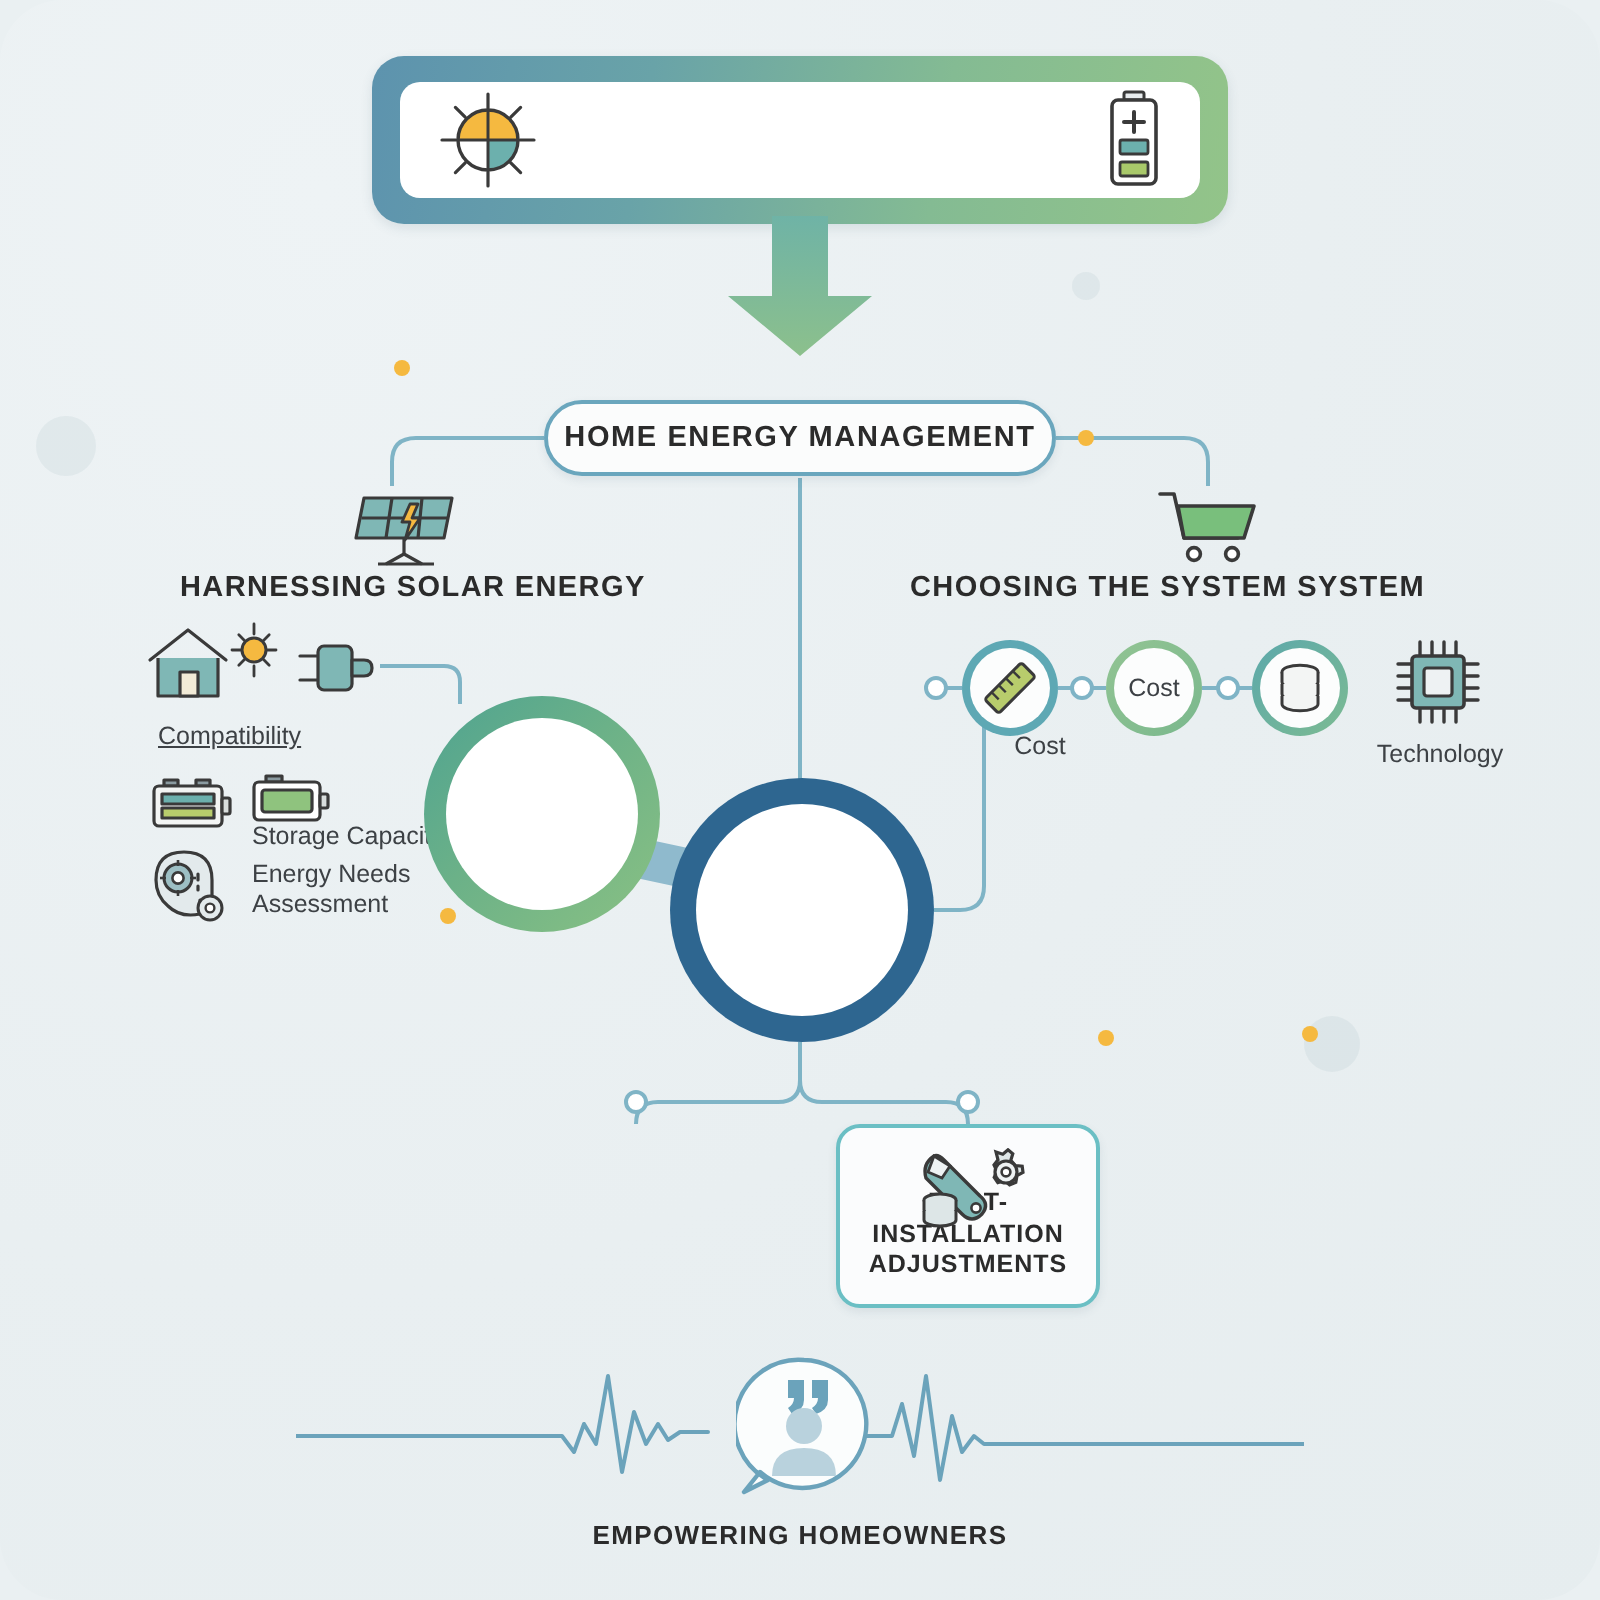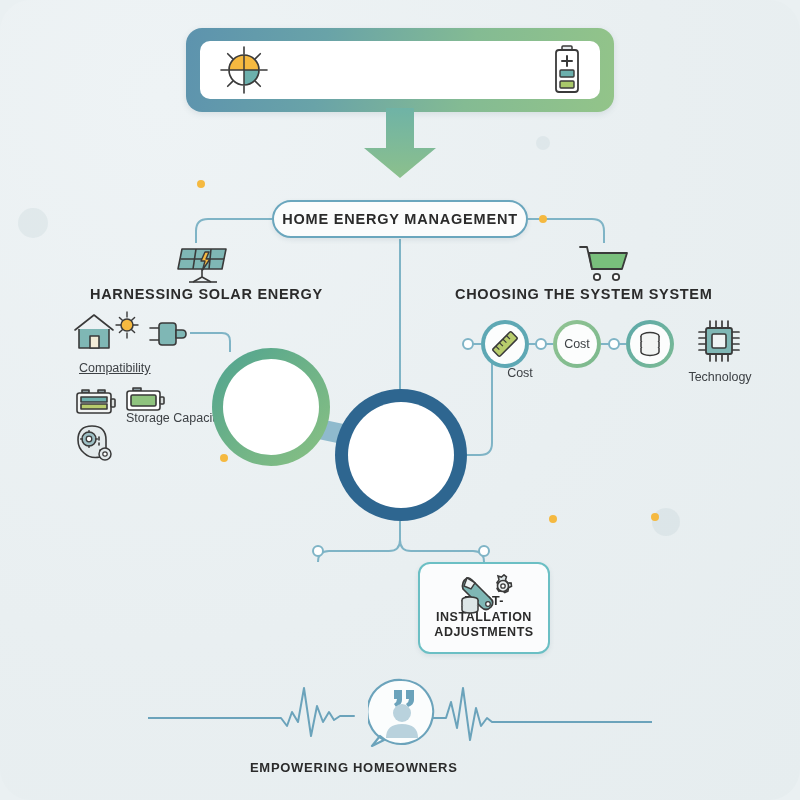--- a/index.html
+++ b/index.html
@@ -179,21 +179,21 @@
     text-align: center;
     line-height: 1.25;
     white-space: pre-line;
   }
 
   
   #footer-wave { left: 148px; top: 672px; width: 504px; height: 80px; }
   #footer-title {
     left: 250px; top: 760px; width: 300px;
     font-size: 13px; font-weight: bold; letter-spacing: 0.7px;
-    color: #2b2b2b; text-align: left;
+    color: #2b2b2b; text-align: center;
   }
 
   
   .dot { border-radius: 50%; background: #f5b940; }
   .ghost { border-radius: 50%; background: rgba(160,185,195,0.16); }
 </style>
 </head>
 <body>
 
 <div id="stage">
@@ -366,20 +366,22 @@
       <line x1="23" y1="19" x2="26" y2="19"></line>
     </g>
     <circle cx="33" cy="34" r="6" fill="#e3eaec" stroke="#3a3a3a" stroke-width="1.5"></circle>
     <circle cx="33" cy="34" r="2.2" fill="#ffffff" stroke="#3a3a3a" stroke-width="1.2"></circle>
     <g stroke="#3a3a3a" stroke-width="1.6" stroke-linecap="round">
       <line x1="27" y1="17" x2="27" y2="20"></line>
       <line x1="27" y1="23" x2="27" y2="25"></line>
     </g>
   </svg>
 
+  <div class="abs feat-label" id="feat-needs-label">Energy Needs
+Assessment</div>
 
   <div class="abs" id="ring-bridge"></div>
   <div class="abs big-ring" id="ring-green">
     <div></div>
   </div>
   <div class="abs big-ring" id="ring-blue">
     <div></div>
   </div>
 
   <svg class="abs" id="cart-icon" viewBox="0 0 52 42">

